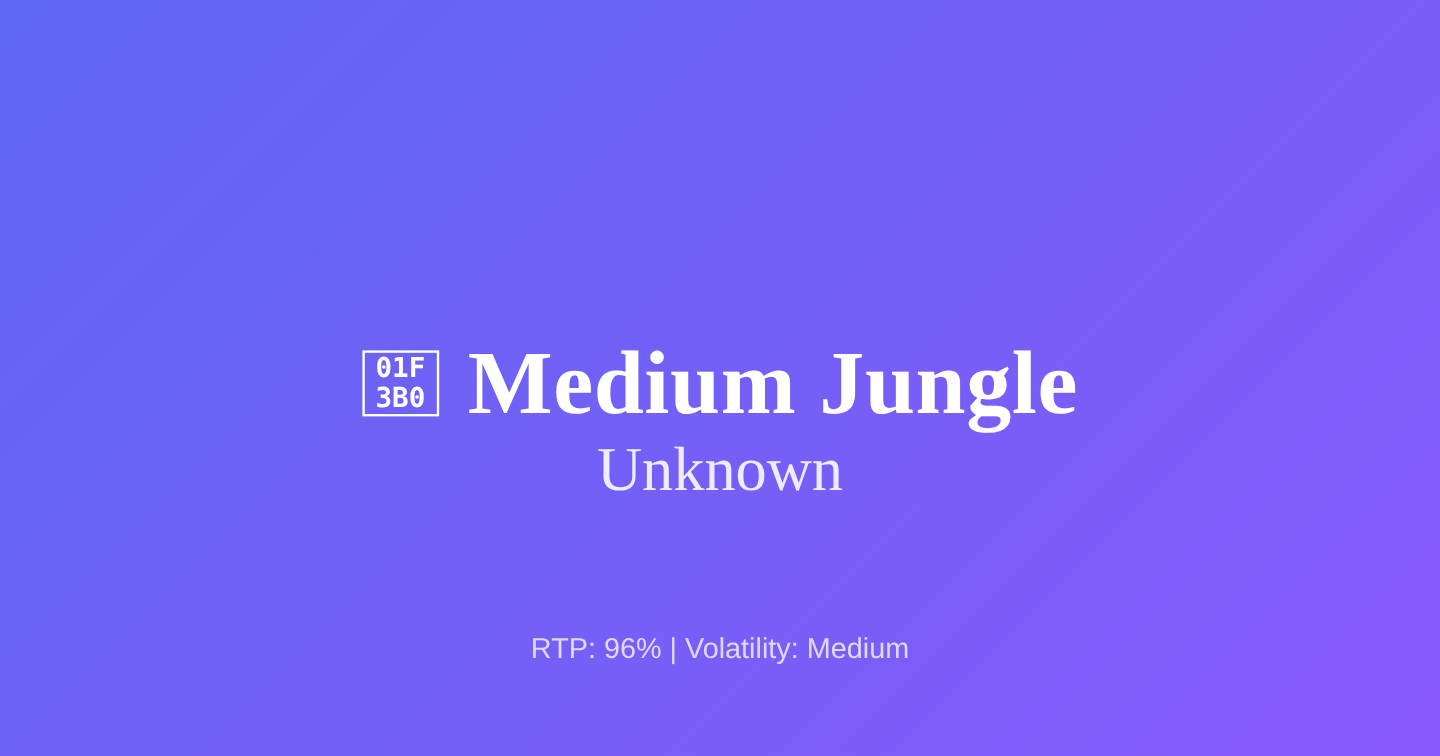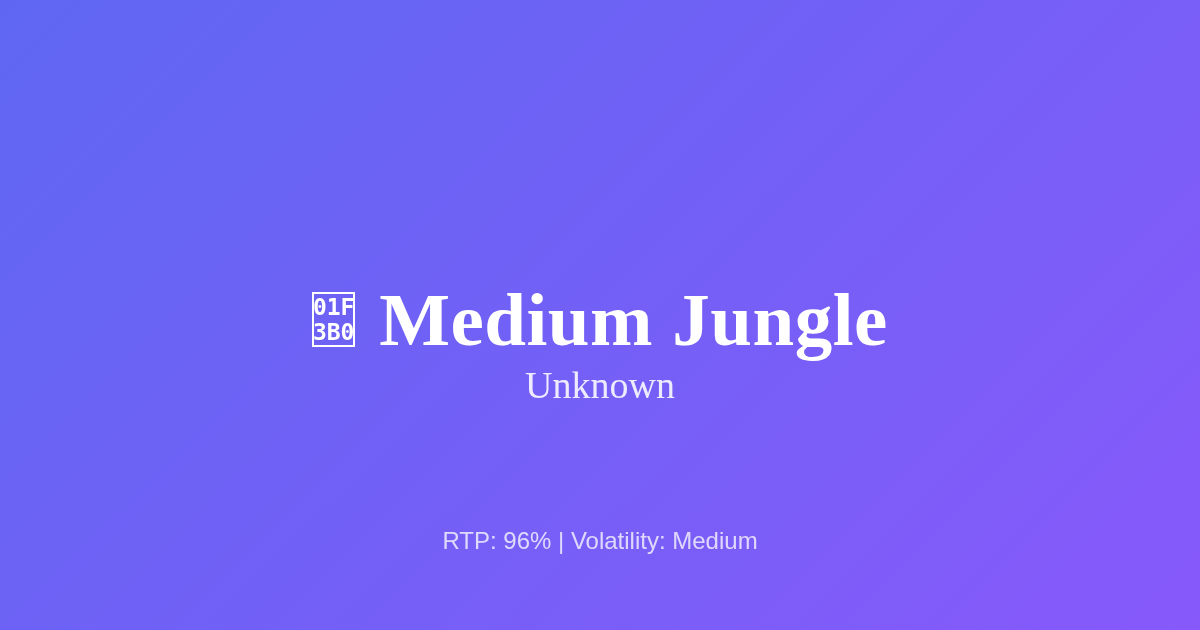--- a/index.html
+++ b/index.html
@@ -36,21 +36,21 @@
     align-items: center;
     justify-content: center;
     gap: 24px;
     padding: 0 40px;
     box-sizing: border-box;
   }
 
   
   .tofu {
     flex: 0 0 auto;
-    width: 43px;
+    width: 64px;
     height: 55px;
     box-sizing: border-box;
     border: 2px solid #ffffff;
     display: flex;
     flex-direction: column;
     align-items: center;
     justify-content: center;
     line-height: 1;
     padding: 1px 0;
   }
@@ -75,21 +75,21 @@
   }
 
   
   .subtitle {
     position: absolute;
     top: 366px;
     left: 0;
     right: 0;
     text-align: center;
     font-family: "Liberation Serif", "DejaVu Serif", serif;
-    font-size: 38px;
+    font-size: 52px;
     font-weight: 400;
     line-height: 1;
     color: rgba(255, 255, 255, 0.88);
   }
 
   
   .meta {
     position: absolute;
     top: 529px;
     left: 0;

